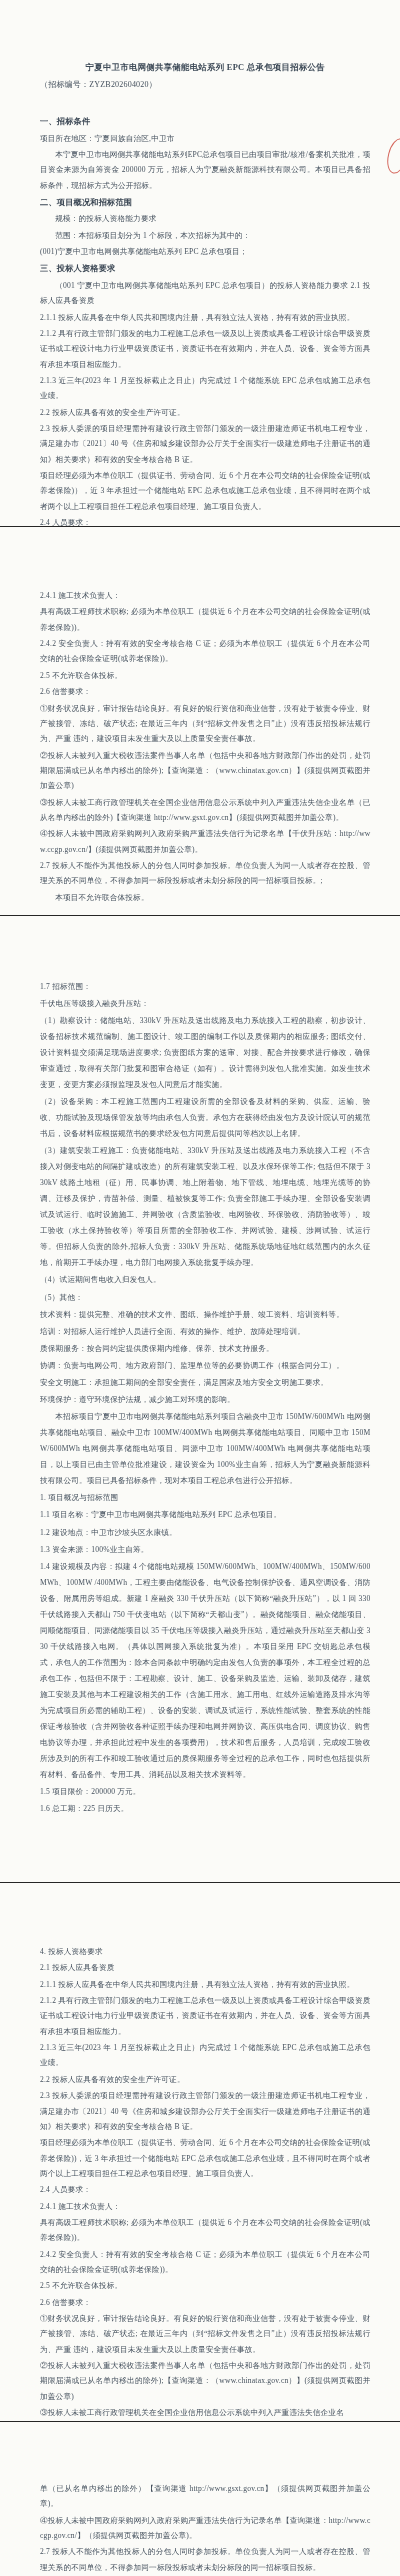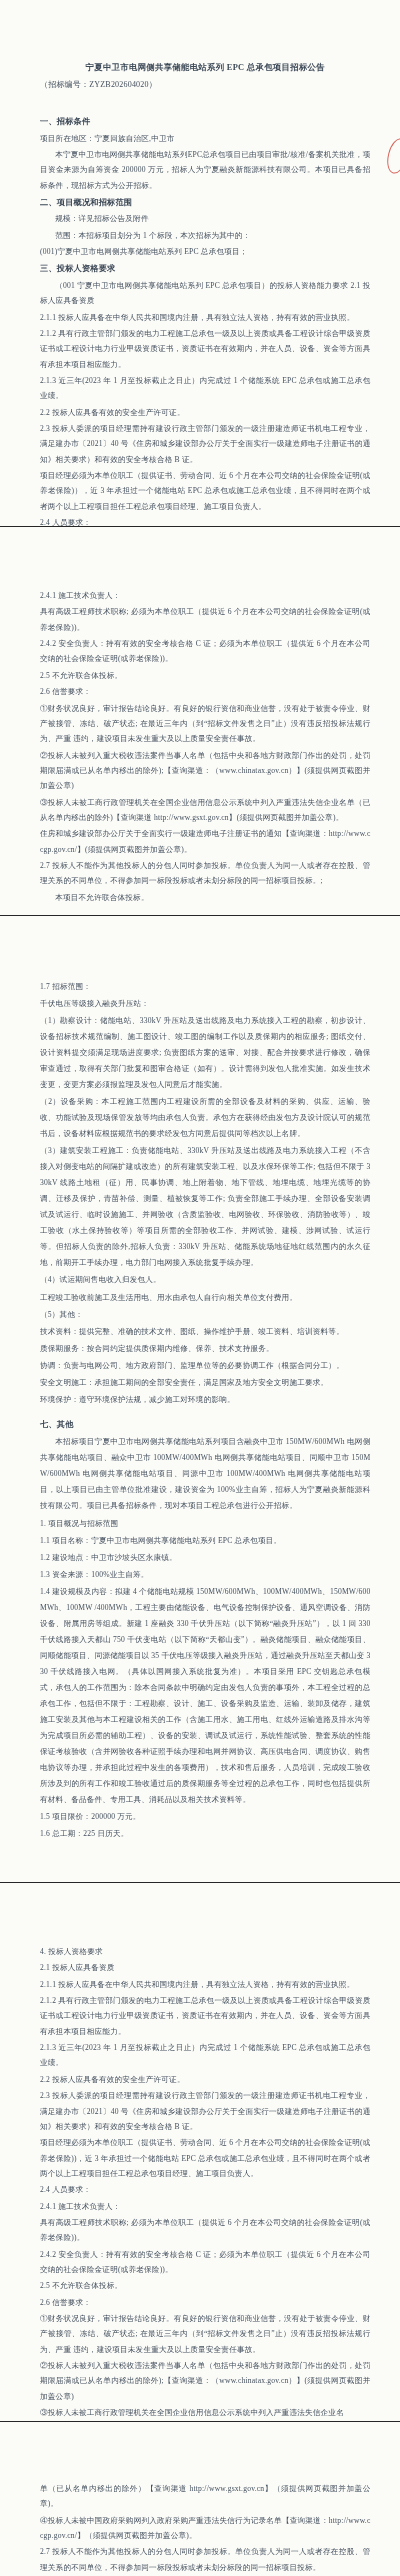--- a/index.html
+++ b/index.html
@@ -66,21 +66,21 @@
 
 <div class="doc">
   <div id="pages">
       <div class="page p1" style="height: 527px; padding-top: 60px;">
         <div class="blk title">宁夏中卫市电网侧共享储能电站系列 EPC 总承包项目招标公告</div>
         <div class="blk subtitle">（招标编号：ZYZB202604020）</div>
         <div class="blk h">一、招标条件</div>
         <div class="blk meta">项目所在地区：宁夏回族自治区,中卫市</div>
         <div class="blk para">本宁夏中卫市电网侧共享储能电站系列EPC总承包项目已由项目审批/核准/备案机关批准，项目资金来源为自筹资金 200000 万元，招标人为宁夏融炎新能源科技有限公司。本项目已具备招标条件，现招标方式为公开招标。</div>
         <div class="blk h">二、项目概况和招标范围</div>
-        <div class="blk para">规模：详见招标公告及附件</div>
+        <div class="blk para">规模：的投标人资格能力要求</div>
         <div class="blk para">范围：本招标项目划分为 1 个标段，本次招标为其中的：</div>
         <div class="blk plain">(001)宁夏中卫市电网侧共享储能电站系列 EPC 总承包项目；</div>
         <div class="blk h">三、投标人资格要求</div>
         <div class="blk para">（001 宁夏中卫市电网侧共享储能电站系列 EPC 总承包项目）的投标人资格能力要求 2.1 投标人应具备资质</div>
         <div class="blk plain">2.1.1 投标人应具备在中华人民共和国境内注册，具有独立法人资格，持有有效的营业执照。</div>
         <div class="blk plain">2.1.2 具有行政主管部门颁发的电力工程施工总承包一级及以上资质或具备工程设计综合甲级资质证书或工程设计电力行业甲级资质证书，资质证书在有效期内，并在人员、设备、资金等方面具有承担本项目相应能力。</div>
         <div class="blk plain">2.1.3 近三年(2023 年 1 月至投标截止之日止）内完成过 1 个储能系统 EPC 总承包或施工总承包业绩。</div>
         <div class="blk plain">2.2 投标人应具备有效的安全生产许可证。</div>
         <div class="blk plain">2.3 投标人委派的项目经理需持有建设行政主管部门颁发的一级注册建造师证书机电工程专业，满足建办市〔2021〕40 号《住房和城乡建设部办公厅关于全面实行一级建造师电子注册证书的通知》相关要求）和有效的安全考核合格 B 证。</div>
         <div class="blk plain">项目经理必须为本单位职工（提供证书、劳动合同、近 6 个月在本公司交纳的社会保险金证明(或养老保险)），近 3 年承担过一个储能电站 EPC 总承包或施工总承包业绩，且不得同时在两个或者两个以上工程项目担任工程总承包项目经理、施工项目负责人。</div>
@@ -89,39 +89,38 @@
       </div>
       <div class="page p2" style="height: 389px; padding-top: 61px;">
         <div class="blk plain">2.4.1 施工技术负责人：</div>
         <div class="blk plain">具有高级工程师技术职称; 必须为本单位职工（提供近 6 个月在本公司交纳的社会保险金证明(或养老保险))。</div>
         <div class="blk plain">2.4.2 安全负责人：持有有效的安全考核合格 C 证；必须为本单位职工（提供近 6 个月在本公司交纳的社会保险金证明(或养老保险))。</div>
         <div class="blk plain">2.5 不允许联合体投标。</div>
         <div class="blk plain">2.6 信誉要求：</div>
         <div class="blk plain">①财务状况良好，审计报告结论良好。有良好的银行资信和商业信誉，没有处于被责令停业、财产被接管、冻结、破产状态; 在最近三年内（到“招标文件发售之日”止）没有违反招投标法规行为、严重 违约，建设项目未发生重大及以上质量安全责任事故。</div>
         <div class="blk plain">②投标人未被列入重大税收违法案件当事人名单（包括中央和各地方财政部门作出的处罚，处罚期限届满或已从名单内移出的除外);【查询渠道：（www.chinatax.gov.cn）】(须提供网页截图并加盖公章)</div>
         <div class="blk plain">③投标人未被工商行政管理机关在全国企业信用信息公示系统中列入严重违法失信企业名单（已从名单内移出的除外)【查询渠道 http://www.gsxt.gov.cn】(须提供网页截图并加盖公章)。</div>
-        <div class="blk plain">住房和城乡建设部办公厅关于全面实行一级建造师电子注册证书的通知【查询渠道：http://www.ccgp.gov.cn/】(须提供网页截图并加盖公章)。</div>
+        <div class="blk plain">④投标人未被中国政府采购网列入政府采购严重违法失信行为记录名单【千伏升压站：http://www.ccgp.gov.cn/】(须提供网页截图并加盖公章)。</div>
         <div class="blk plain">2.7 投标人不能作为其他投标人的分包人同时参加投标。单位负责人为同一人或者存在控股、管理关系的不同单位，不得参加同一标段投标或者未划分标段的同一招标项目投标。;</div>
         <div class="blk indent">本项目不允许联合体投标。</div>
       </div>
       <div class="page p3" style="height: 967px; padding-top: 63px;">
         <div class="blk plain">1.7 招标范围：</div>
         <div class="blk plain">千伏电压等级接入融炎升压站：</div>
         <div class="blk plain">（1）勘察设计：储能电站、330kV 升压站及送出线路及电力系统接入工程的勘察，初步设计、设备招标技术规范编制、施工图设计、竣工图的编制工作以及质保期内的相应服务; 图纸交付、设计资料提交须满足现场进度要求; 负责图纸方案的送审、对接、配合并按要求进行修改，确保审查通过，取得有关部门批复和图审合格证（如有）。设计需得到发包人批准实施。如发生技术变更，变更方案必须报监理及发包人同意后才能实施。</div>
         <div class="blk plain">（2）设备采购：本工程施工范围内工程建设所需的全部设备及材料的采购、供应、运输、验收、功能试验及现场保管发放等均由承包人负责。承包方在获得经由发包方及设计院认可的规范书后，设备材料应根据规范书的要求经发包方同意后提供同等档次以上名牌。</div>
         <div class="blk plain">（3）建筑安装工程施工：负责储能电站、330kV 升压站及送出线路及电力系统接入工程（不含接入对侧变电站的间隔扩建或改造）的所有建筑安装工程、以及水保环保等工作; 包括但不限于 330kV 线路土地租（征）用、民事协调、地上附着物、地下管线、地埋电缆、地埋光缆等的协调、迁移及保护，青苗补偿、测量、植被恢复等工作; 负责全部施工手续办理、全部设备安装调试及试运行、临时设施施工、并网验收（含质监验收、电网验收、环保验收、消防验收等）、竣工验收（水土保持验收等）等项目所需的全部验收工作、并网试验、建模、涉网试验、试运行等。但招标人负责的除外,招标人负责：330kV 升压站、储能系统场地征地红线范围内的永久征地，前期开工手续办理，电力部门电网接入系统批复手续办理。</div>
         <div class="blk plain">（4）试运期间售电收入归发包人。</div>
-        <div class="blk plain">工程竣工验收前施工及生活用电、用水由承包人自行向相关单位支付费用。</div>
         <div class="blk plain">（5）其他：</div>
         <div class="blk plain">技术资料：提供完整、准确的技术文件、图纸、操作维护手册、竣工资料、培训资料等。</div>
+        <div class="blk plain">培训：对招标人运行维护人员进行全面、有效的操作、维护、故障处理培训。</div>
         <div class="blk plain">质保期服务：按合同约定提供质保期内维修、保养、技术支持服务。</div>
         <div class="blk plain">协调：负责与电网公司、地方政府部门、监理单位等的必要协调工作（根据合同分工）。</div>
         <div class="blk plain">安全文明施工：承担施工期间的全部安全责任，满足国家及地方安全文明施工要求。</div>
         <div class="blk plain">环境保护：遵守环境保护法规，减少施工对环境的影响。</div>
-        <div class="blk h gap-top">七、其他</div>
         <div class="blk para">本招标项目宁夏中卫市电网侧共享储能电站系列项目含融炎中卫市 150MW/600MWh 电网侧共享储能电站项目、融众中卫市 100MW/400MWh 电网侧共享储能电站项目、同顺中卫市 150MW/600MWh 电网侧共享储能电站项目、同源中卫市 100MW/400MWh 电网侧共享储能电站项目，以上项目已由主管单位批准建设，建设资金为 100%业主自筹，招标人为宁夏融炎新能源科技有限公司。项目已具备招标条件，现对本项目工程总承包进行公开招标。</div>
         <div class="blk plain">1. 项目概况与招标范围</div>
         <div class="blk plain">1.1 项目名称：宁夏中卫市电网侧共享储能电站系列 EPC 总承包项目。</div>
         <div class="blk plain">1.2 建设地点：中卫市沙坡头区永康镇。</div>
         <div class="blk plain">1.3 资金来源：100%业主自筹。</div>
         <div class="blk plain">1.4 建设规模及内容：拟建 4 个储能电站规模 150MW/600MWh、100MW/400MWh、150MW/600MWh、100MW /400MWh，工程主要由储能设备、电气设备控制保护设备、通风空调设备、消防设备、附属用房等组成。新建 1 座融炎 330 千伏升压站（以下简称“融炎升压站”），以 1 回 330 千伏线路接入天都山 750 千伏变电站（以下简称“天都山变”）。融炎储能项目、融众储能项目、同顺储能项目、同源储能项目以 35 千伏电压等级接入融炎升压站，通过融炎升压站至天都山变 330 千伏线路接入电网。（具体以国网接入系统批复为准）。本项目采用 EPC 交钥匙总承包模式，承包人的工作范围为：除本合同条款中明确约定由发包人负责的事项外，本工程全过程的总承包工作，包括但不限于：工程勘察、设计、施工、设备采购及监造、运输、装卸及储存，建筑施工安装及其他与本工程建设相关的工作（含施工用水、施工用电、红线外运输道路及排水沟等为完成项目所必需的辅助工程）、设备的安装、调试及试运行，系统性能试验、整套系统的性能保证考核验收（含并网验收各种证照手续办理和电网并网协议、高压供电合同、调度协议、购售电协议等办理，并承担此过程中发生的各项费用），技术和售后服务，人员培训，完成竣工验收所涉及到的所有工作和竣工验收通过后的质保期服务等全过程的总承包工作，同时也包括提供所有材料、备品备件、专用工具、消耗品以及相关技术资料等。</div>
         <div class="blk plain">1.5 项目限价：200000 万元。</div>
         <div class="blk plain">1.6 总工期：225 日历天。</div>
       </div>
       <div class="page p4" style="height: 539px; padding-top: 61px;">

